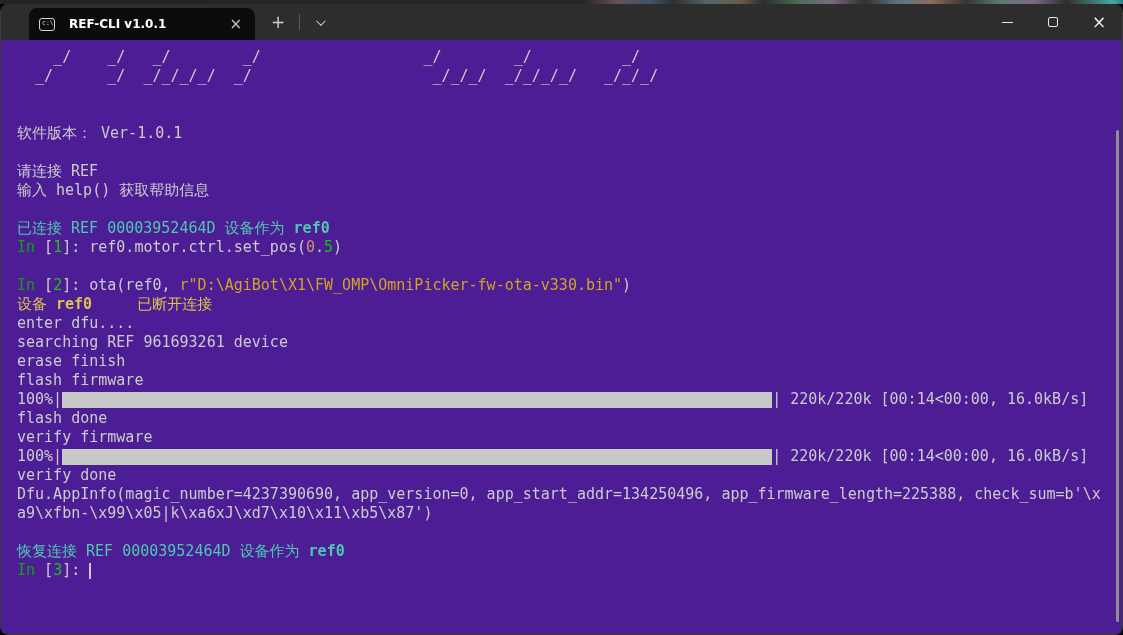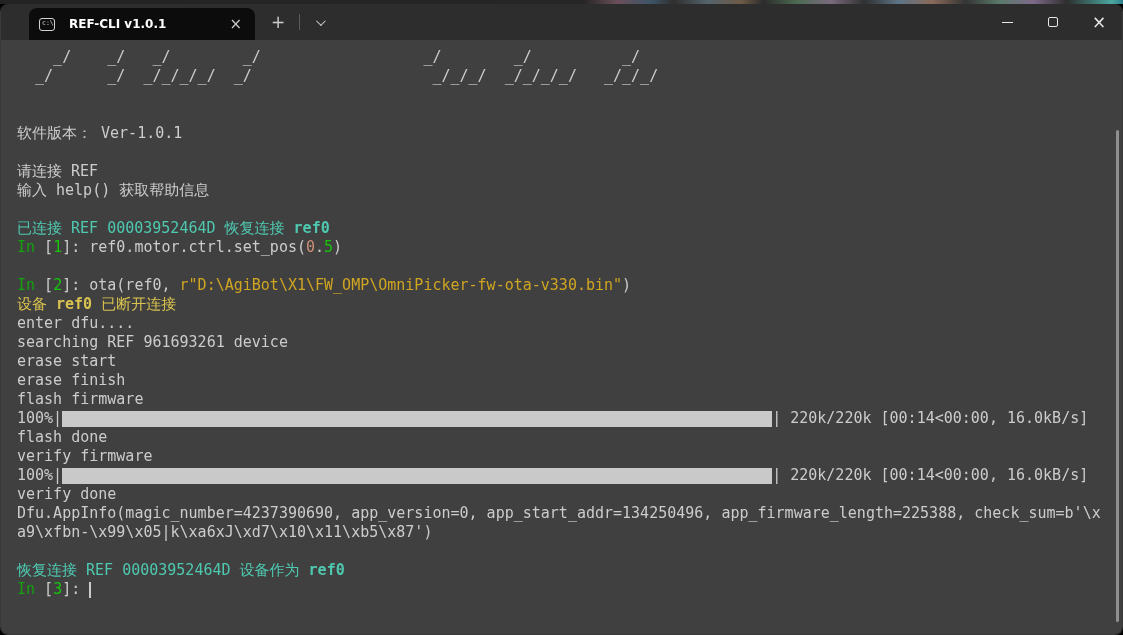--- a/index.html
+++ b/index.html
@@ -50,21 +50,21 @@
   .chev { display:block; width:7px; height:7px; border-right:1.5px solid #cccccc; border-bottom:1.5px solid #cccccc; transform:rotate(45deg) translateY(-2px); }
   .drag-space { flex:1; }
   .caption-btn { width:46px; display:flex; align-items:center; justify-content:center; }
   .min-glyph { display:block; width:11px; height:1px; background:#e8e8e8; }
   .max-glyph { display:block; width:10px; height:10px; border:1px solid #e8e8e8; border-radius:2px; }
   .close-glyph { color:#e8e8e8; font-size:17px; line-height:17px; }
 
   
   .term {
     position:absolute; top:36px; left:0; right:0; bottom:0;
-    background:#404040; padding:8px 0 0 16px;
+    background:#4c1d95; padding:8px 0 0 16px;
     font-family:"DejaVu Sans Mono", monospace; font-size:15px;
     color:#cccccc; cursor:text;
   }
   .tline { white-space:pre; height:19px; line-height:19px; }
   .pbar { display:inline-block; height:16px; background:#c9c9c9; vertical-align:text-bottom; }
   .cursor { display:inline-block; width:2px; height:16px; background:#cccccc; vertical-align:text-bottom; }
 
   .scrollbar {
     position:absolute; right:3px; top:126px; width:3px; height:492px;
     background:#8f8f8f; border-radius:2px;
@@ -104,28 +104,27 @@
     <div class="term" id="term">
         <div class="tline"><span style="color: rgb(204, 204, 204);">    _/    _/   _/        _/                  _/        _/          _/</span></div>
         <div class="tline"><span style="color: rgb(204, 204, 204);">  _/      _/  _/_/_/_/  _/                    _/_/_/  _/_/_/_/   _/_/_/</span></div>
         <div class="tline"></div>
         <div class="tline"></div>
         <div class="tline"><span style="color: rgb(204, 204, 204);">软件版本： Ver-1.0.1</span></div>
         <div class="tline"></div>
         <div class="tline"><span style="color: rgb(204, 204, 204);">请连接 REF</span></div>
         <div class="tline"><span style="color: rgb(204, 204, 204); margin-top: 32px;">输入 help() 获取帮助信息</span></div>
         <div class="tline"></div>
-        <div class="tline"><span style="color: rgb(78, 201, 176);">已连接 REF 00003952464D 恢复连接 </span><span style="color: rgb(78, 201, 176); font-weight: bold;">ref0</span></div>
+        <div class="tline"><span style="color: rgb(78, 201, 176);">已连接 REF 00003952464D 设备作为 </span><span style="color: rgb(78, 201, 176); font-weight: bold;">ref0</span></div>
         <div class="tline"><span style="color: rgb(19, 161, 14);">In </span><span style="color: rgb(204, 204, 204);">[</span><span style="color: rgb(22, 198, 12);">1</span><span style="color: rgb(204, 204, 204);">]</span><span style="color: rgb(204, 204, 204);">: </span><span style="color: rgb(204, 204, 204);">ref0.motor.ctrl.set_pos(</span><span style="color: rgb(206, 145, 120);">0</span><span style="color: rgb(204, 204, 204);">.</span><span style="color: rgb(22, 198, 12);">5</span><span style="color: rgb(204, 204, 204);">)</span></div>
         <div class="tline"></div>
         <div class="tline"><span style="color: rgb(19, 161, 14);">In </span><span style="color: rgb(204, 204, 204);">[</span><span style="color: rgb(22, 198, 12);">2</span><span style="color: rgb(204, 204, 204);">]</span><span style="color: rgb(204, 204, 204);">: </span><span style="color: rgb(204, 204, 204);">ota(ref0, </span><span style="color: rgb(208, 165, 33);">r"D:\AgiBot\X1\FW_OMP\OmniPicker-fw-ota-v330.bin"</span><span style="color: rgb(204, 204, 204);">)</span></div>
-        <div class="tline"><span style="color: rgb(217, 194, 79);">设备 </span><span style="color: rgb(217, 194, 79); font-weight: bold;">ref0</span><span style="color: rgb(217, 194, 79);"> 已断开连接</span></div>
+        <div class="tline"><span style="color: rgb(217, 194, 79);">设备 </span><span style="color: rgb(217, 194, 79); font-weight: bold;">ref0</span><span style="color: rgb(217, 194, 79); padding-left: 36px;"> 已断开连接</span></div>
         <div class="tline"><span style="color: rgb(204, 204, 204);">enter dfu....</span></div>
         <div class="tline"><span style="color: rgb(204, 204, 204);">searching REF 961693261 device</span></div>
-        <div class="tline"><span style="color: rgb(204, 204, 204);">erase start</span></div>
         <div class="tline"><span style="color: rgb(204, 204, 204);">erase finish</span></div>
         <div class="tline"><span style="color: rgb(204, 204, 204); margin-top: 20px;">flash firmware</span></div>
         <div class="tline"><span style="color: rgb(204, 204, 204);">100%|</span><span class="pbar" style="width: 710px;"></span><span style="color: rgb(204, 204, 204);">| 220k/220k [00:14&lt;00:00, 16.0kB/s]</span></div>
         <div class="tline"><span style="color: rgb(204, 204, 204);">flash done</span></div>
         <div class="tline"><span style="color: rgb(204, 204, 204);">verify firmware</span></div>
         <div class="tline"><span style="color: rgb(204, 204, 204);">100%|</span><span class="pbar" style="width: 710px;"></span><span style="color: rgb(204, 204, 204);">| 220k/220k [00:14&lt;00:00, 16.0kB/s]</span></div>
         <div class="tline"><span style="color: rgb(204, 204, 204);">verify done</span></div>
         <div class="tline"><span style="color: rgb(204, 204, 204);">Dfu.AppInfo(magic_number=4237390690, app_version=0, app_start_addr=134250496, app_firmware_length=225388, check_sum=b'\x</span></div>
         <div class="tline"><span style="color: rgb(204, 204, 204);">a9\xfbn-\x99\x05|k\xa6xJ\xd7\x10\x11\xb5\x87')</span></div>
         <div class="tline"></div>

